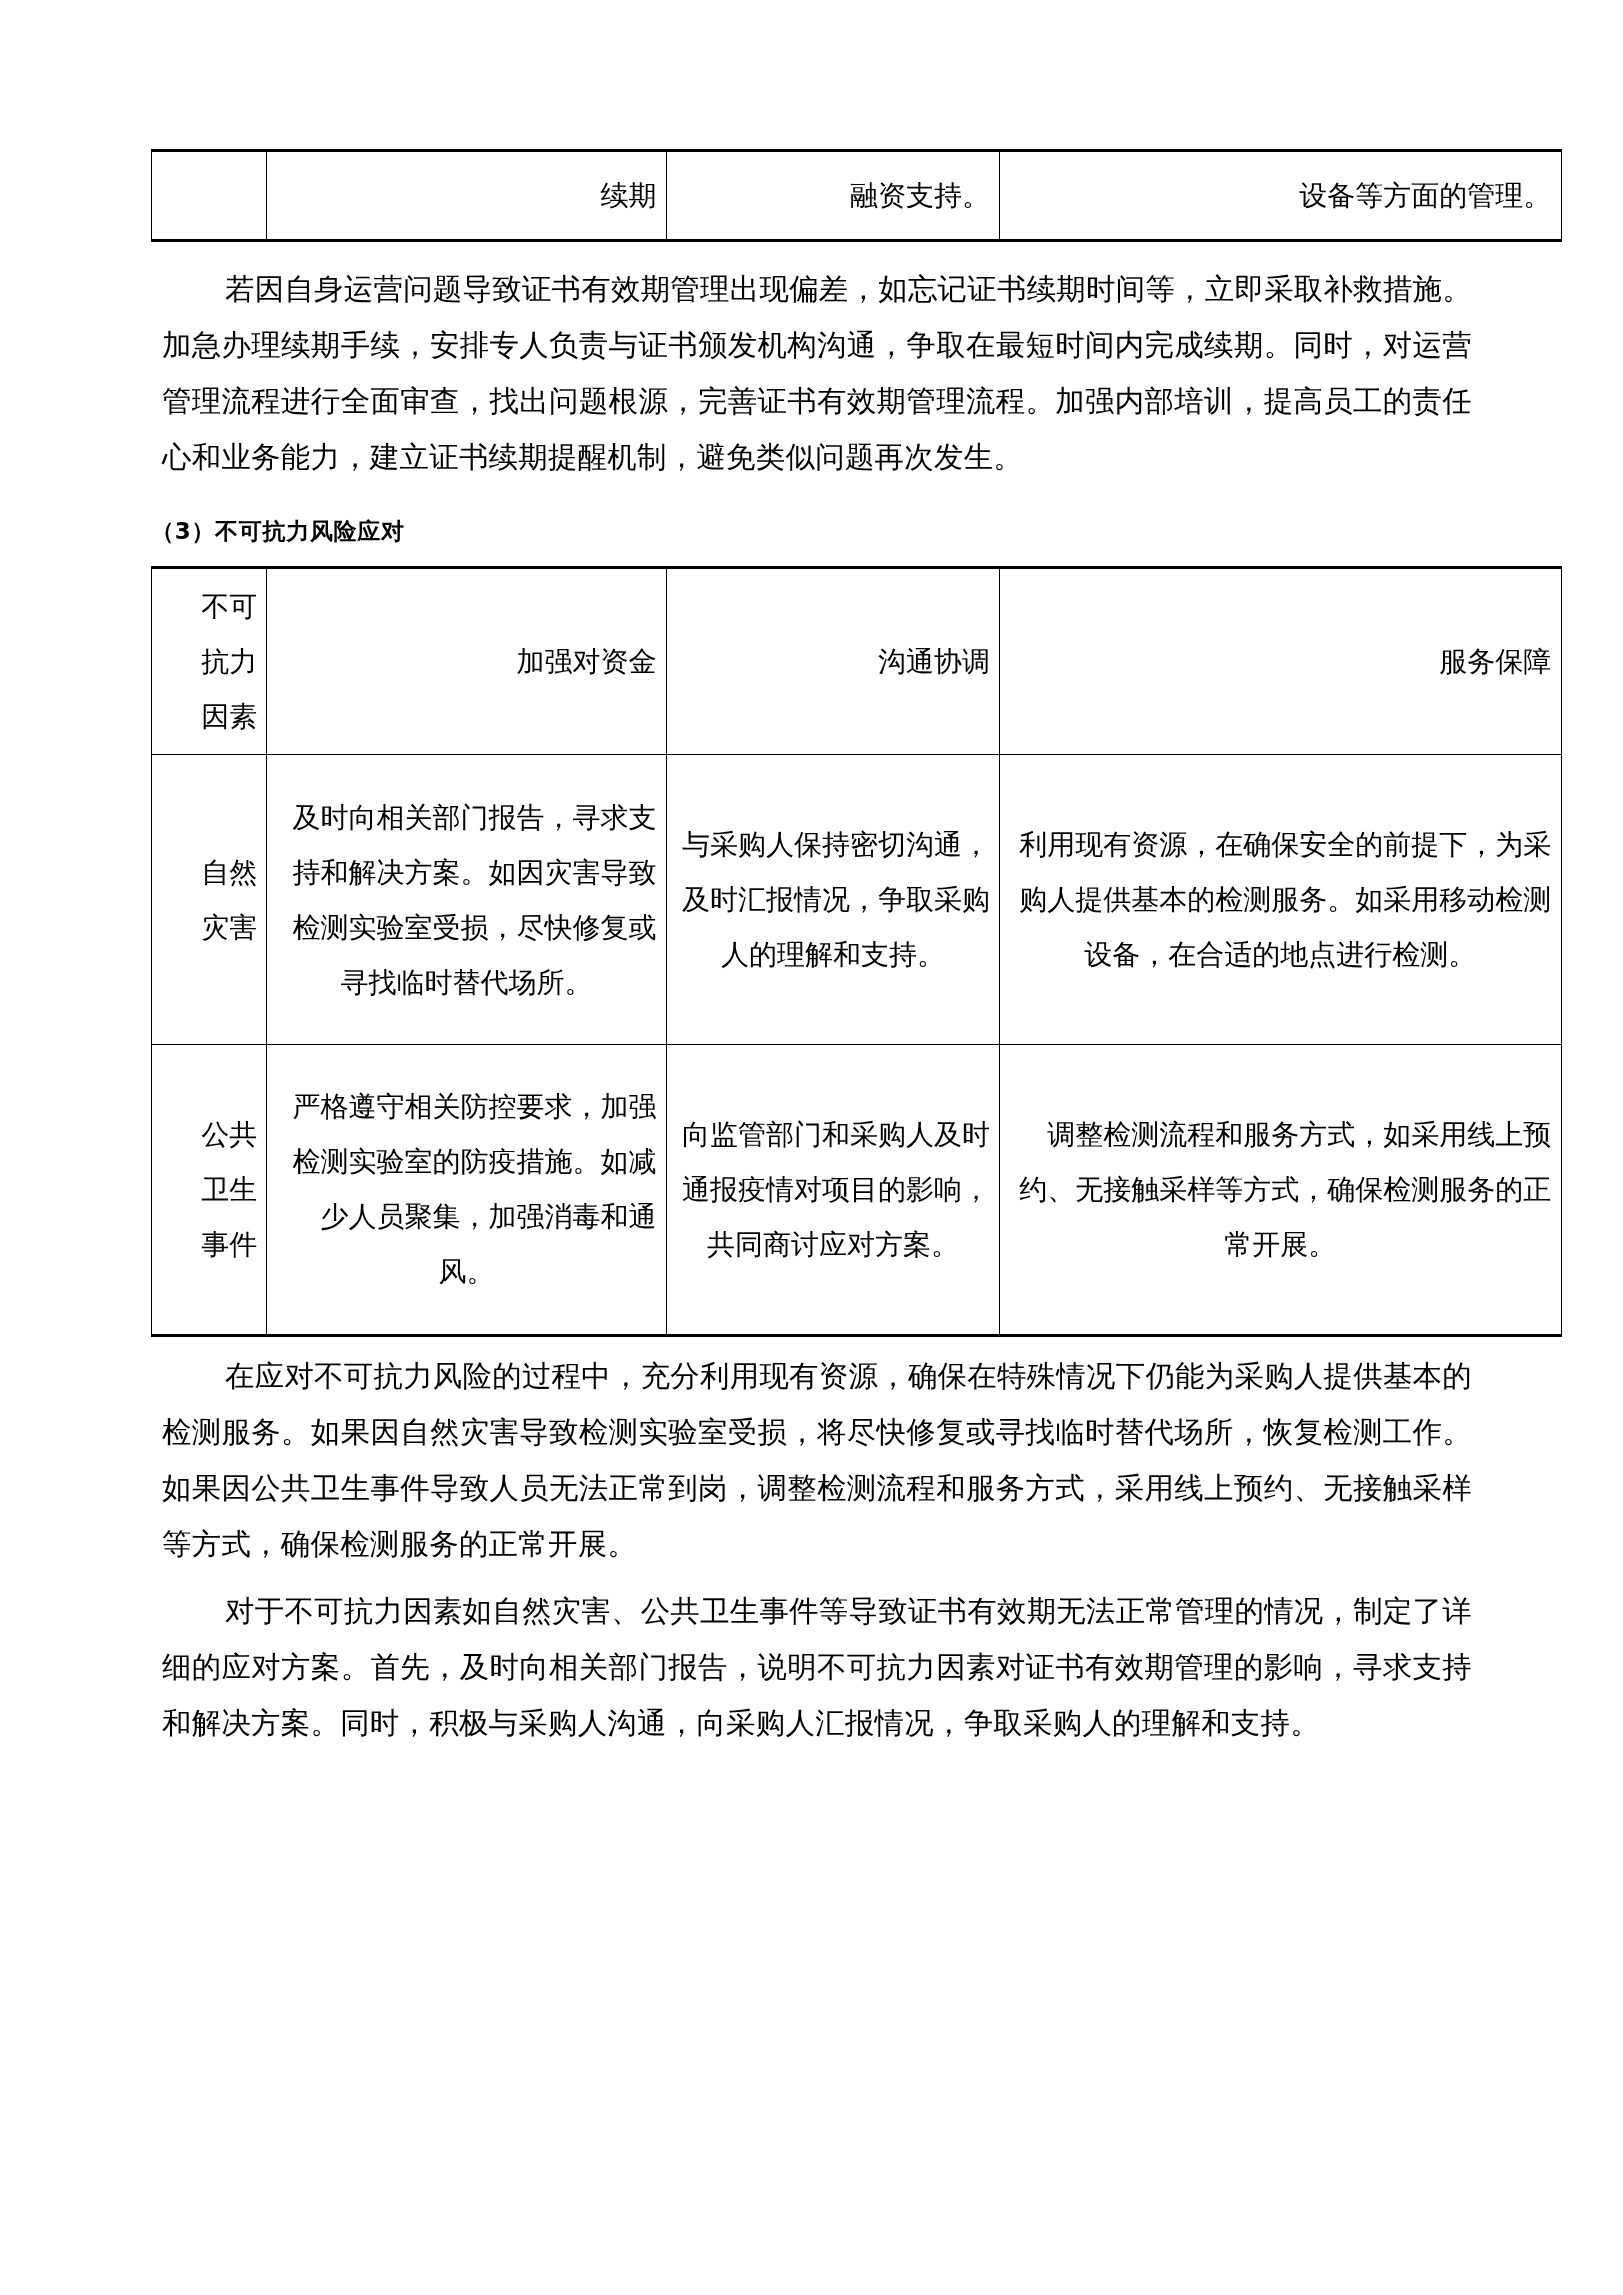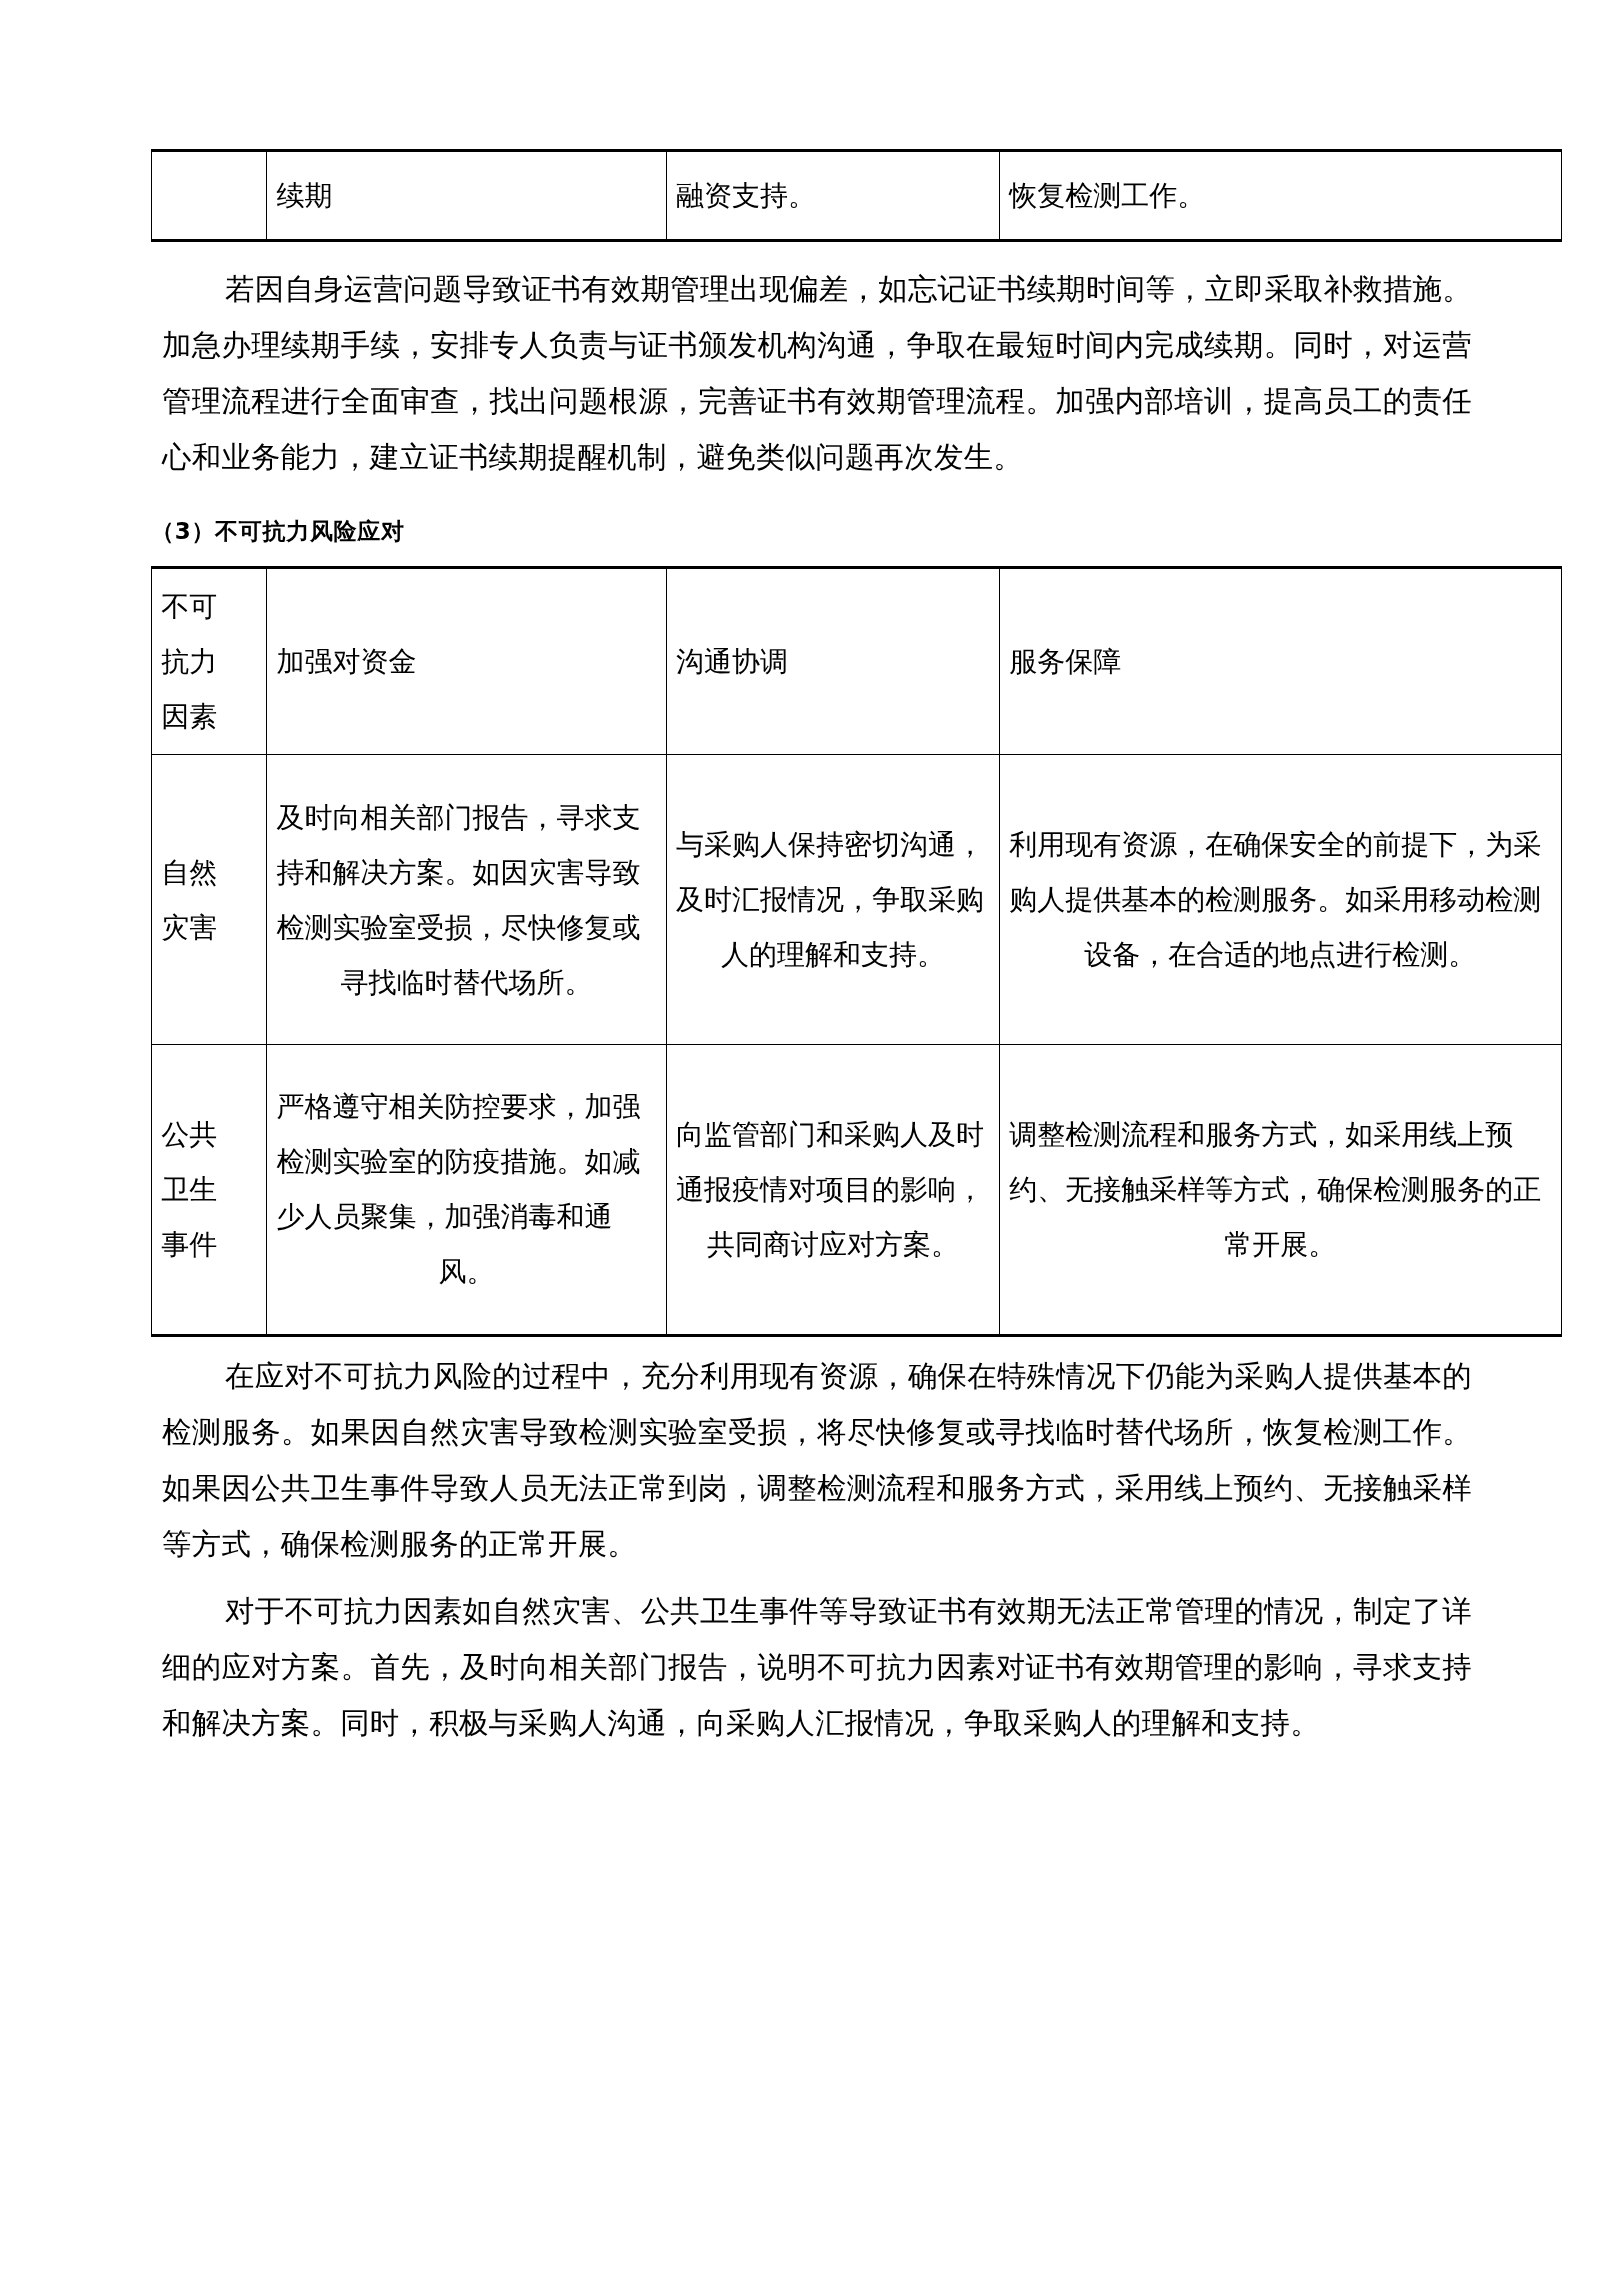--- a/index.html
+++ b/index.html
@@ -54,21 +54,21 @@
   
   table.doc-table {
     border-collapse: collapse;
     width: 1332px;
     table-layout: fixed;
     margin: 0;
   }
   table.doc-table td {
     border: 1.3px solid #000000;
     vertical-align: middle;
-    text-align: left;
+    text-align: right;
     font-size: 28px;
     line-height: 55px;
     padding: 3.9px 9.2px;
     font-family: "DejaVu Sans", "Liberation Sans", sans-serif;
     word-break: break-all;
   }
   table.doc-table tr.thick-top td { border-top-width: 3.3px; }
   table.doc-table tr.thick-bottom td { border-bottom-width: 3.3px; }
 
   .col-a { width: 96px; }
@@ -92,21 +92,21 @@
   <div class="content">
 
     <div class="spacer-28" style="height:149px;"></div>
 
     <table class="doc-table">
       <tbody>
           <tr class="thick-top thick-bottom">
         <td class="col-a" style="height:79px;"></td>
         <td class="col-b">续期</td>
         <td class="col-c">融资支持。</td>
-        <td class="col-d">恢复检测工作。</td>
+        <td class="col-d">设备等方面的管理。</td>
       </tr>
     </tbody>
       </table>
 
     <div class="spacer-12"></div>
 
     <p class="para indent">若因自身运营问题导致证书有效期管理出现偏差，如忘记证书续期时间等，立即采取补救措施。加急办理续期手续，安排专人负责与证书颁发机构沟通，争取在最短时间内完成续期。同时，对运营管理流程进行全面审查，找出问题根源，完善证书有效期管理流程。加强内部培训，提高员工的责任心和业务能力，建立证书续期提醒机制，避免类似问题再次发生。</p>
 
 
     <div class="spacer-12"></div>

